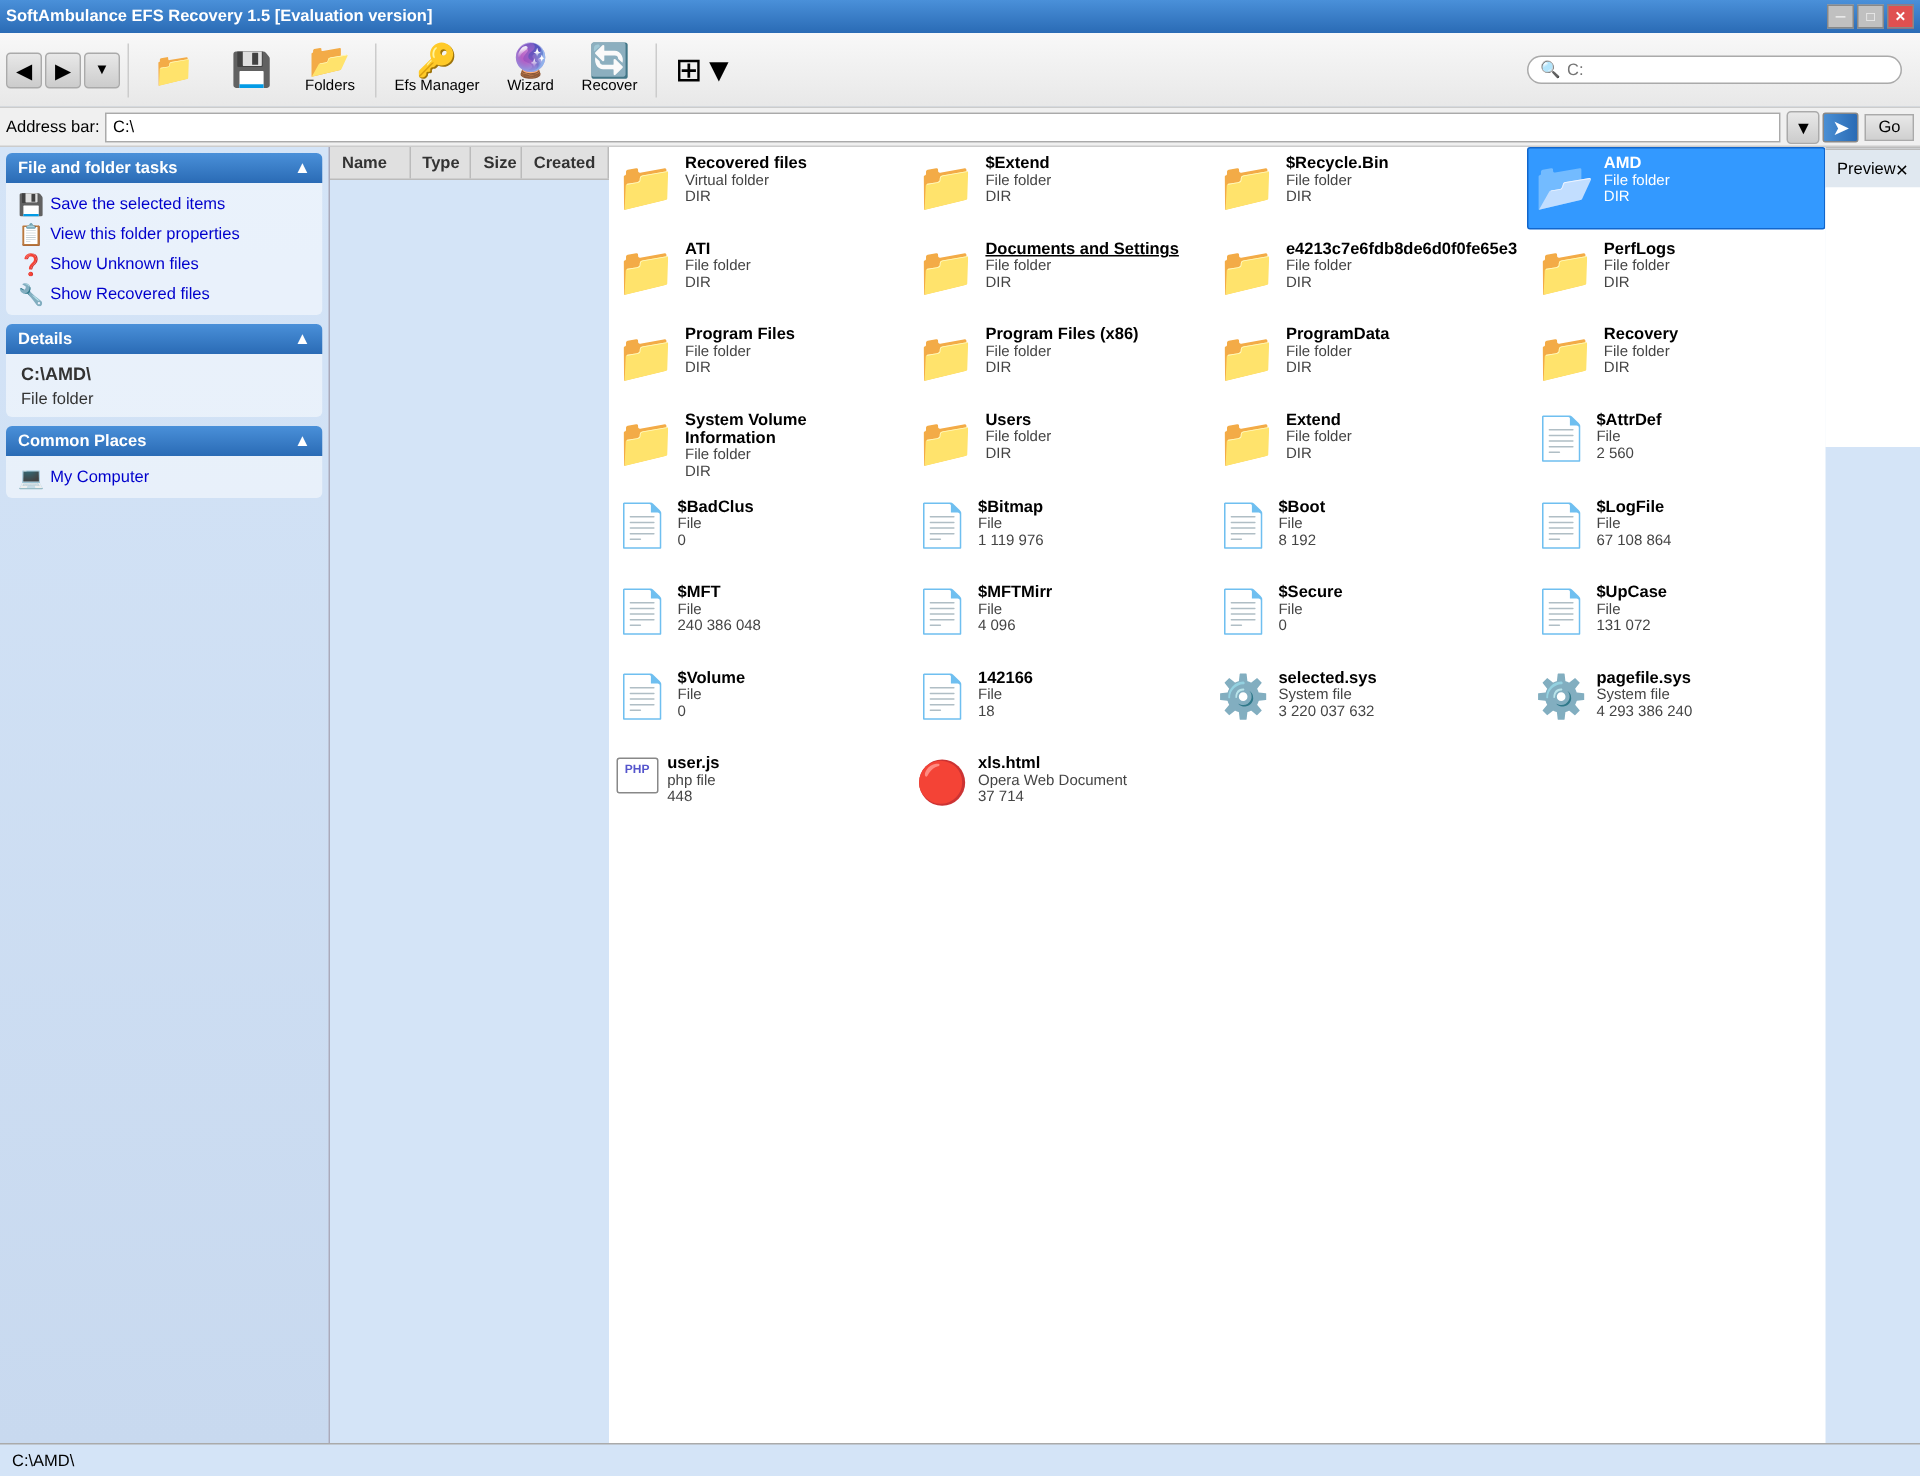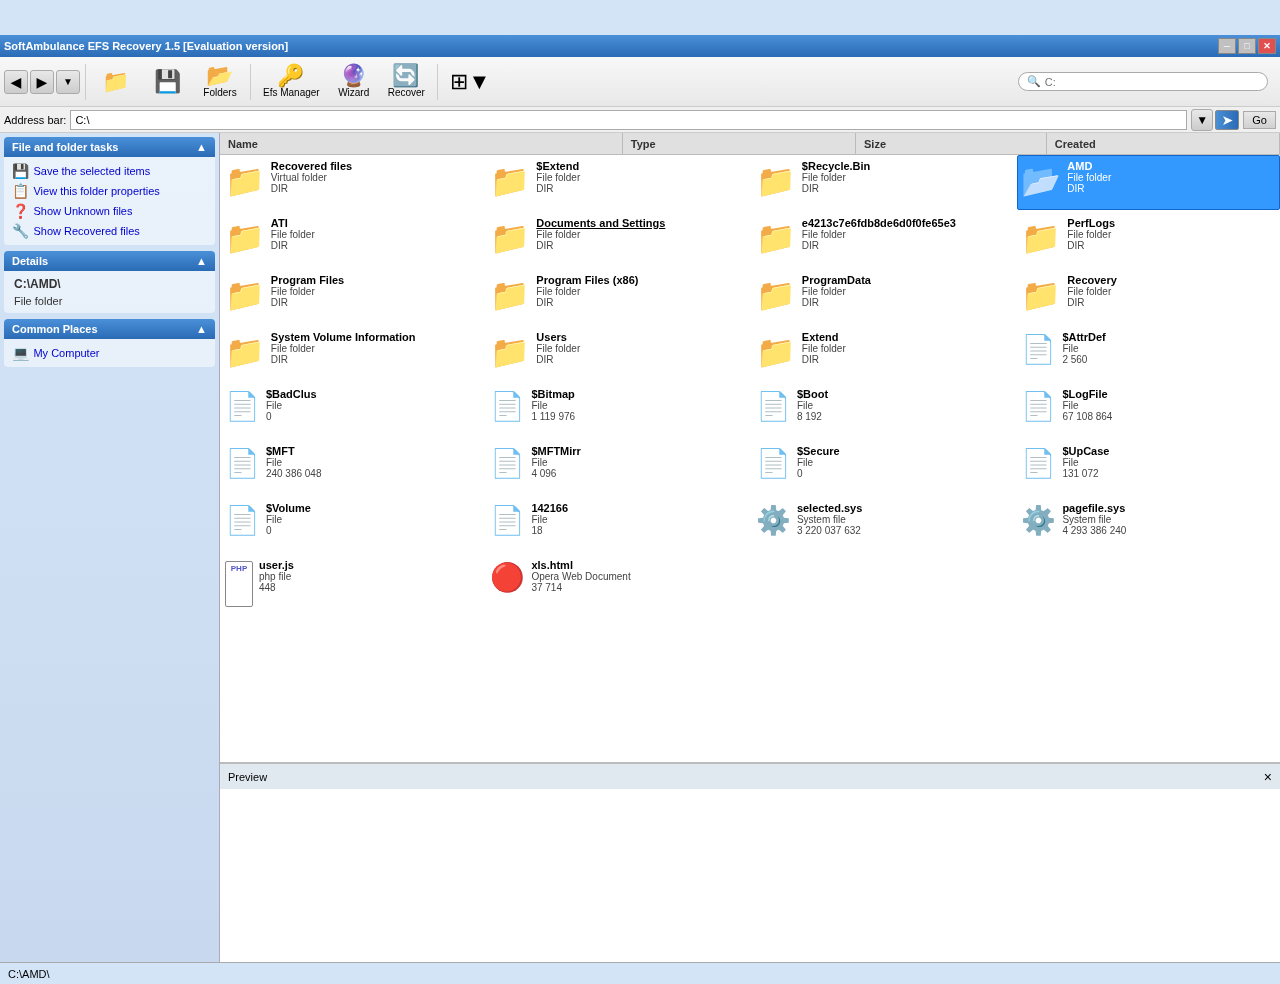--- a/index.html
+++ b/index.html
@@ -9,21 +9,20 @@
     #title-bar {
       background: linear-gradient(to bottom, #4a90d9, #2a6bb5);
       color: white;
       height: 22px;
       display: flex;
       align-items: center;
       justify-content: space-between;
       padding: 0 4px;
       font-size: 11px;
       font-weight: bold;
-      margin-top: 35px;
     }
     #title-bar .win-controls { display: flex; gap: 2px; }
     .win-btn {
       width: 18px; height: 16px;
       background: #c0c0c0;
       border: 1px solid #888;
       font-size: 9px;
       cursor: pointer;
       display: flex; align-items: center; justify-content: center;
     }
@@ -211,21 +210,21 @@
 
     #content-area {
       display: flex;
       flex: 1;
       overflow: hidden;
     }
 
     #right-section {
       flex: 1;
       display: flex;
-      flex-direction: column;
+      flex-direction: row;
       overflow: hidden;
     }
 
     #col-header-bar {
       background: #e0e0e0;
       border-bottom: 1px solid #bbb;
       height: 22px;
       display: flex;
       align-items: center;
     }
@@ -623,21 +622,21 @@
             </div>
             <div class="file-item">
               <div style="margin-right: 6px; flex-shrink: 0; margin-top: 2px;"><span style="font-size: 28px;">⚙️</span></div>
               <div class="file-info">
                 <div class="file-name">pagefile.sys</div>
                 <div class="file-sub">System file</div>
                 <div class="file-sub">4 293 386 240</div>
               </div>
             </div>
             <div class="file-item">
-              <div style="margin-right: 6px; flex-shrink: 0; margin-top: 2px;"><span><span style="display:inline-block;width:28px;height:46px;background:white;border:1.5px solid #888;border-radius:2px;font-size:8px;text-align:center;padding-top:2px;color:#5555cc;font-weight:bold;">PHP</span></span></div>
+              <div style="margin-right: 6px; flex-shrink: 0; margin-top: 2px;"><span><span style="display:inline-block;width:28px;height:24px;background:white;border:1.5px solid #888;border-radius:2px;font-size:8px;text-align:center;padding-top:2px;color:#5555cc;font-weight:bold;">PHP</span></span></div>
               <div class="file-info">
                 <div class="file-name">user.js</div>
                 <div class="file-sub">php file</div>
                 <div class="file-sub">448</div>
               </div>
             </div>
             <div class="file-item">
               <div style="margin-right: 6px; flex-shrink: 0; margin-top: 2px;"><span style="font-size: 28px;">🔴</span></div>
               <div class="file-info">
                 <div class="file-name">xls.html</div>

